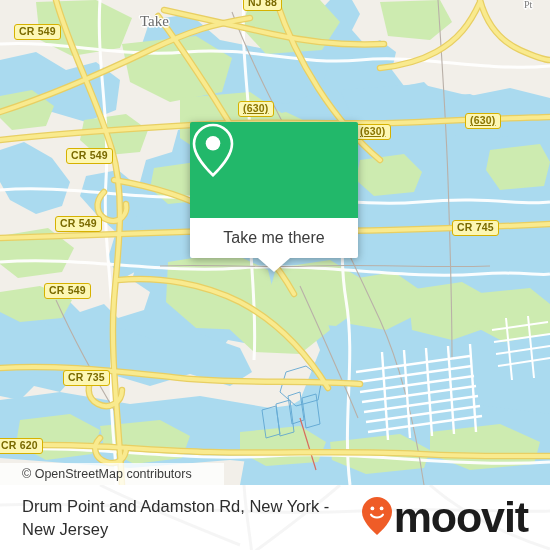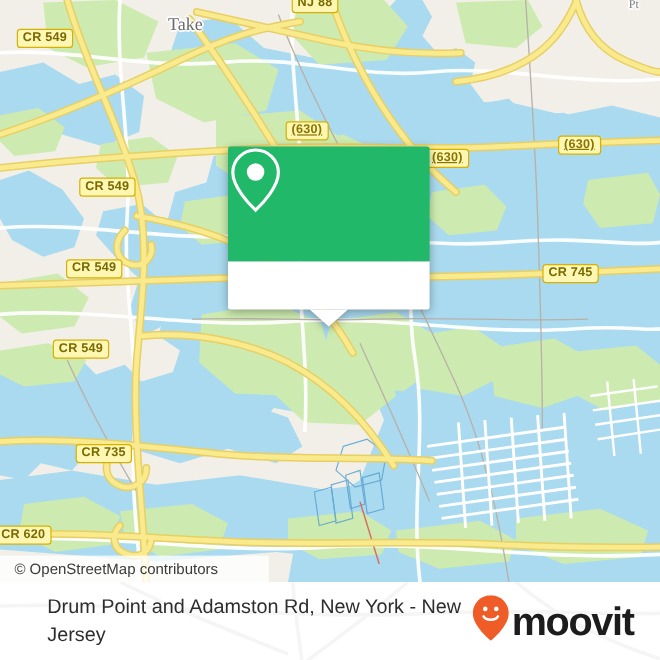--- a/index.html
+++ b/index.html
@@ -78,46 +78,46 @@
     border-right:16px solid transparent;
     border-top:14px solid #ffffff;
   }
 
   
   .attrib{
     position:absolute;left:0;bottom:0;
     height:22px;width:224px;
     background:rgba(255,255,255,.78);
     display:flex;align-items:center;
-    padding-left:12px;box-sizing:border-box;
+    padding-left:22px;box-sizing:border-box;
   }
   .attrib span{
     color:#3a3a3a;font-size:12.5px;
     font-family:"Liberation Sans", sans-serif;
   }
 
   
   .footer{
     position:absolute;left:0;top:485px;width:550px;height:65px;
     background:#ffffff;overflow:hidden;
   }
   .footer-wm{position:absolute;left:0;top:-480px;opacity:.5;}
   .footer-inner{
     position:relative;
-    display:flex;align-items:center;justify-content:flex-end;
+    display:flex;align-items:center;justify-content:flex-start;
     height:65px;padding:0 22px 0 22px;box-sizing:border-box;
   }
   .footer-title{
     color:#2d2d2d;font-size:16.5px;line-height:23px;
     max-width:355px;
     font-family:"Liberation Sans", sans-serif;
   }
   .brand{display:flex;align-items:center;gap:2px;}
   .brand-word{
-    color:#1c1c1c;font-size:33px;font-weight:bold;
+    color:#1c1c1c;font-size:43px;font-weight:bold;
     letter-spacing:-1.1px;line-height:33px;
     font-family:"Liberation Sans", sans-serif;
   }
 </style>
 </head>
 <body>
 
 <div id="app">
 
   <div class="map">
@@ -306,20 +306,21 @@
     <div class="popup">
       <div class="popup-head">
         <span>
           <svg width="46" height="56" viewBox="0 0 46 56" fill="none">
             <path d="M23 3 C12.5 3 4 11.4 4 21.8 C4 33.5 17 47.5 23 53.2 C29 47.5 42 33.5 42 21.8 C42 11.4 33.5 3 23 3 Z" stroke="#ffffff" stroke-width="2.6" fill="none"></path>
             <circle cx="23" cy="21.3" r="7.3" fill="#ffffff"></circle>
           </svg>
         </span>
       </div>
       <div class="popup-foot">
+        <span class="popup-foot-label">Take me there</span>
         <span class="popup-tail"></span>
       </div>
     </div>
 
     <div class="attrib">
       <span>© OpenStreetMap contributors</span>
     </div>
   </div>
 
   <div class="footer">

